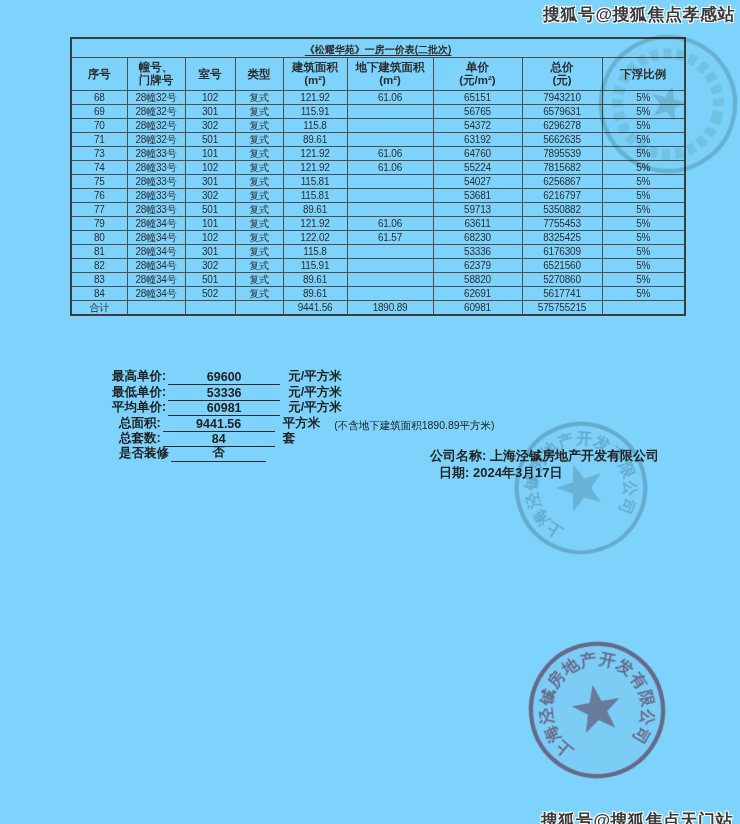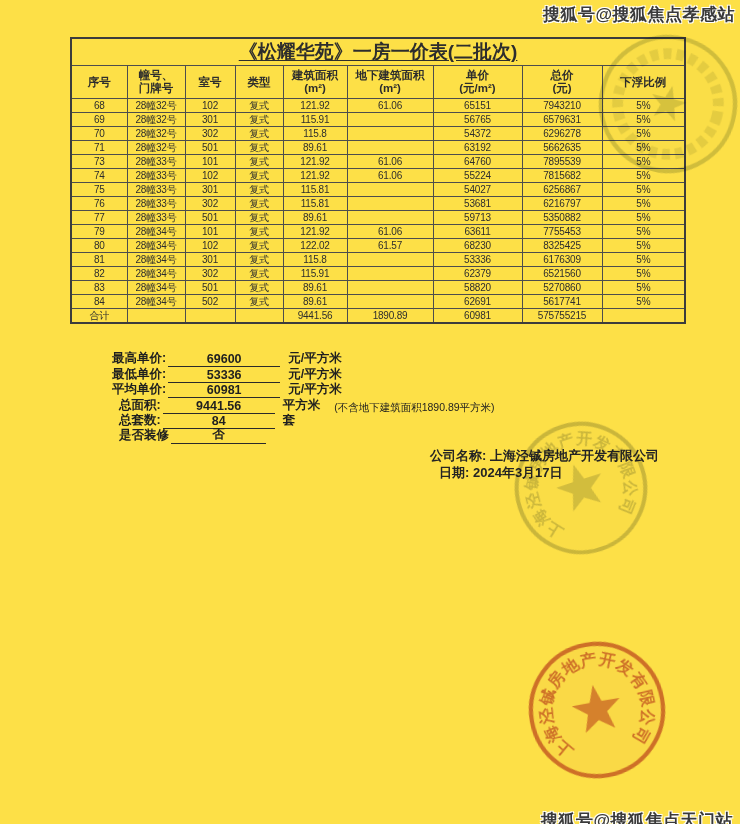--- a/index.html
+++ b/index.html
@@ -1,18 +1,18 @@
 <!DOCTYPE html>
 <html><head>
 <meta charset="utf-8">
 <style>
   html,body{margin:0;padding:0;}
   .page{
     position:relative;width:740px;height:824px;overflow:hidden;
-    background:#fde047;
+    background:#7dd3fc;
     font-family:"Liberation Sans","DejaVu Sans",sans-serif;
     color:#2d2d2d;
   }
   
   .wm{
     position:absolute;font-weight:bold;font-size:17px;color:#3a3a3a;
     letter-spacing:.5px;white-space:nowrap;
     text-shadow:-1px -1px 0 rgba(255,255,255,.95),1px -1px 0 rgba(255,255,255,.95),
                 -1px 1px 0 rgba(255,255,255,.95),1px 1px 0 rgba(255,255,255,.95);
   }
@@ -23,32 +23,32 @@
     position:absolute;left:70px;top:37px;width:614px;
     border-collapse:collapse;table-layout:fixed;
     border:2px solid #3c3c3c;
   }
   .price-table th,.price-table td{
     border:1px solid #4d4d4d;padding:0;text-align:center;vertical-align:middle;
     overflow:hidden;color:#2d2d2d;
   }
   .title-row th{height:14px;}
   .table-title{
-    font-size:19px;font-weight:bold;
+    font-size:10px;font-weight:bold;
     text-decoration:underline;text-underline-offset:2px;
   }
   .header-row th{
     height:32px;font-size:11.5px;font-weight:bold;
     white-space:pre-line;line-height:13px;
   }
   .price-table tbody td{
     height:13px;font-size:10px;line-height:12px;letter-spacing:-.2px;
   }
   
-  .summary{position:absolute;left:112px;top:352px;font-size:12.5px;font-weight:bold;color:#1f1f1f;}
+  .summary{position:absolute;left:112px;top:370px;font-size:12.5px;font-weight:bold;color:#1f1f1f;}
   .sum-row{height:15.4px;display:flex;align-items:flex-end;white-space:nowrap;}
   .sum-row:nth-child(n+4){margin-left:7px;}
   .sum-value{
     display:inline-block;width:112px;text-align:center;
     border-bottom:1.5px solid #2a2a2a;margin-left:2px;
   }
   .sum-row:last-child .sum-value{width:95px;}
   .sum-unit{margin-left:8px;}
   .sum-note{margin-left:14px;font-size:10.5px;font-weight:normal;align-self:center;padding-top:4px;}
   

